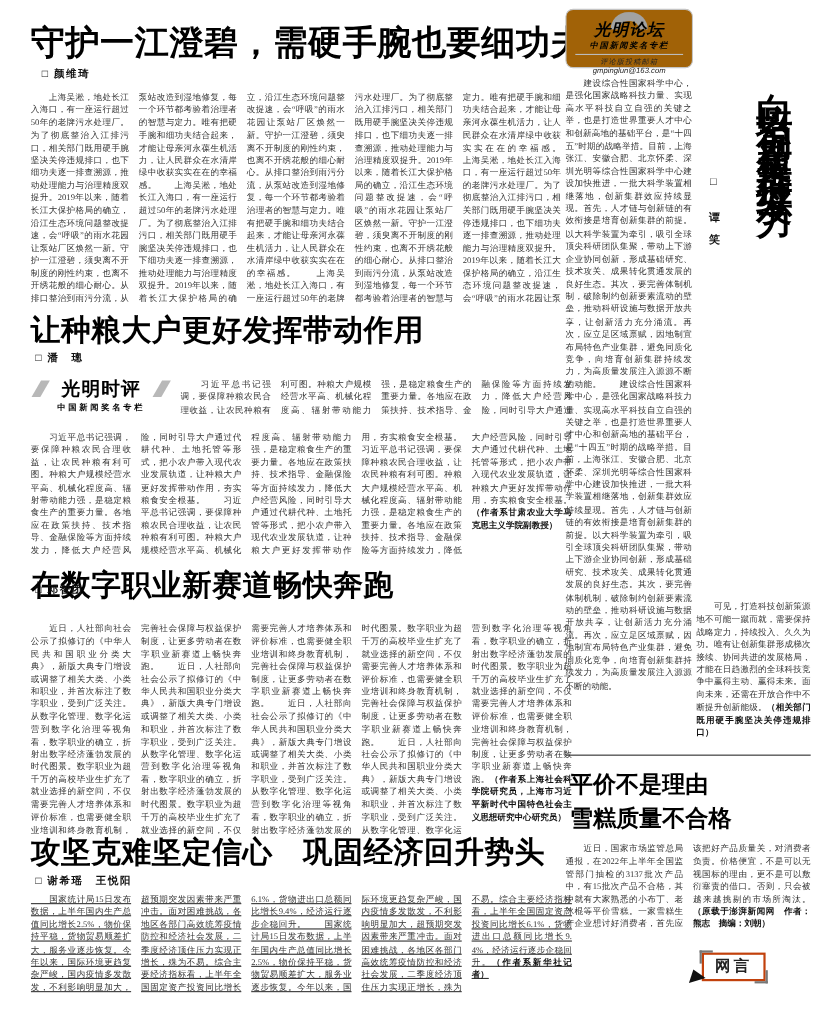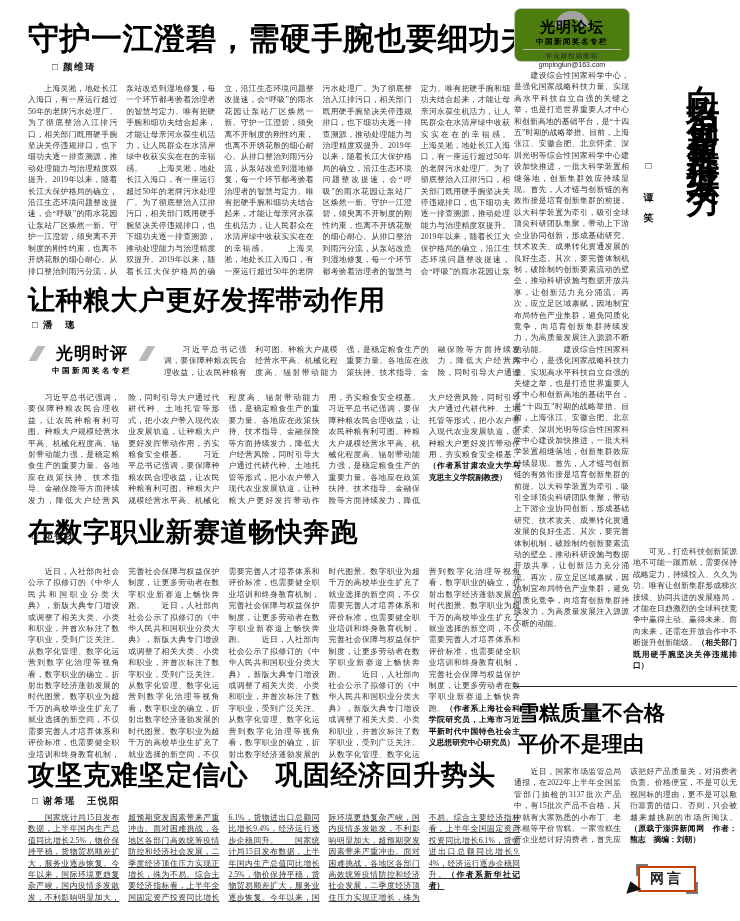--- a/index.html
+++ b/index.html
@@ -10,21 +10,21 @@
   }
   
   .hl{position:absolute;font-weight:900;color:#000;white-space:nowrap;
       font-family:"Liberation Serif","DejaVu Serif",serif;}
   #a1-title{left:28px;top:18px;font-size:31px;letter-spacing:.5px;}
   #a2-title{left:28px;top:282px;font-size:27px;letter-spacing:.5px;}
   #a3-title{left:28px;top:514px;font-size:27px;letter-spacing:.5px;}
   #a4-title{left:28px;top:757px;font-size:27px;letter-spacing:.5px;}
   
   .byline{position:absolute;font-size:9.5px;color:#111;letter-spacing:1.5px;font-weight:600;}
-  #a1-author{left:36px;top:61px;padding-left:16px;}
+  #a1-author{left:22px;top:61px;padding-left:16px;}
   #a2-author{left:32px;top:319px;}
   #a3-author{left:32px;top:530px;}
   #a4-author{left:32px;top:795px;}
   
   .body{
     position:absolute;font-size:7.8px;line-height:11.4px;color:#333;
     text-align:justify;overflow:hidden;word-break:break-all;
   }
   .cols5{column-count:5;column-gap:9px;}
   .cols4{column-count:4;column-gap:9px;}
@@ -32,21 +32,21 @@
   #a1-body{left:28px;top:83px;width:482px;height:196px;}
   #a2-beside{left:164px;top:344px;width:356px;height:44px;}
   #a2-below{left:28px;top:392px;width:492px;height:116px;}
   #a3-body{left:28px;top:566px;width:492px;height:194px;}
   #a4-body{left:28px;top:812px;width:492px;height:103px;text-decoration:underline;}
   .attr{font-weight:bold;color:#111;margin-top:32px;}
   
   #forum-box{
     position:absolute;left:514px;top:8px;width:116px;height:54px;
     border:1px solid #c4c4c4;border-radius:7px;text-align:center;
-    box-sizing:border-box;padding-top:1px;background:#4d7c0f;
+    box-sizing:border-box;padding-top:1px;background:#a16207;font-style:italic;
   }
   .arch{width:34px;height:16px;margin:1px auto -9px;box-sizing:border-box;
         border:8px solid #a2a2a2;border-bottom:none;border-radius:34px 34px 0 0;}
   .fb-title{position:relative;font-size:15px;font-weight:900;color:#000;letter-spacing:1px;}
   .fb-sub{font-size:7.5px;font-weight:900;color:#000;letter-spacing:1.5px;
           border-bottom:1px solid #bbb;padding-bottom:2px;margin:0 8px 2px;}
   .fb-note{font-size:6.5px;color:#222;letter-spacing:1px;}
   .fb-email{font-size:7px;color:#222;font-family:"Liberation Sans","DejaVu Sans",sans-serif;}
   
   #shiping-box{position:absolute;left:28px;top:342px;width:128px;height:40px;text-align:center;}
@@ -124,22 +124,22 @@
     <div class="fb-email">gmpinglun@163.com</div>
   </div>
 
   <div class="body" id="a5-colA"><span>　　建设综合性国家科学中心，是强化国家战略科技力量、实现高水平科技自立自强的关键之举，也是打造世界重要人才中心和创新高地的基础平台，是“十四五”时期的战略举措。目前，上海张江、安徽合肥、北京怀柔、深圳光明等综合性国家科学中心建设加快推进，一批大科学装置相继落地，创新集群效应持续显现。首先，人才链与创新链的有效衔接是培育创新集群的前提。以大科学装置为牵引，吸引全球顶尖科研团队集聚，带动上下游企业协同创新，形成基础研究、技术攻关、成果转化贯通发展的良好生态。其次，要完善体制机制，破除制约创新要素流动的壁垒，推动科研设施与数据开放共享，让创新活力充分涌流。再次，应立足区域禀赋，因地制宜布局特色产业集群，避免同质化竞争，向培育创新集群持续发力，为高质量发展注入源源不断的动能。　　建设综合性国家科学中心，是强化国家战略科技力量、实现高水平科技自立自强的关键之举，也是打造世界重要人才中心和创新高地的基础平台，是“十四五”时期的战略举措。目前，上海张江、安徽合肥、北京怀柔、深圳光明等综合性国家科学中心建设加快推进，一批大科学装置相继落地，创新集群效应持续显现。首先，人才链与创新链的有效衔接是培育创新集群的前提。以大科学装置为牵引，吸引全球顶尖科研团队集聚，带动上下游企业协同创新，形成基础研究、技术攻关、成果转化贯通发展的良好生态。其次，要完善体制机制，破除制约创新要素流动的壁垒，推动科研设施与数据开放共享，让创新活力充分涌流。再次，应立足区域禀赋，因地制宜布局特色产业集群，避免同质化竞争，向培育创新集群持续发力，为高质量发展注入源源不断的动能。</span></div>
   <div id="a5-vtitle">向培育创新集群持续发力</div>
   <div id="a5-vauthor">□ 谭　笑</div>
   <div class="body" id="a5-bottom"><span>　　可见，打造科技创新策源地不可能一蹴而就，需要保持战略定力，持续投入、久久为功。唯有让创新集群形成梯次接续、协同共进的发展格局，才能在日趋激烈的全球科技竞争中赢得主动、赢得未来。面向未来，还需在开放合作中不断提升创新能级。</span><span class="attr">（相关部门既用硬手腕坚决关停违规排口）</span></div>
 
   <div id="rule6"></div>
   <div class="hl" id="a6-title">
+    <div>平价不是理由</div>
     <div>雪糕质量不合格</div>
-    <div>平价不是理由</div>
   </div>
   <div class="body cols2" id="a6-body"><span>　　近日，国家市场监管总局通报，在2022年上半年全国监管部门抽检的3137批次产品中，有15批次产品不合格，其中就有大家熟悉的小布丁、老冰棍等平价雪糕。一家雪糕生产企业想讨好消费者，首先应该把好产品质量关，对消费者负责。价格便宜，不是可以无视国标的理由，更不是可以敷衍塞责的借口。否则，只会被越来越挑剔的市场所淘汰。</span><span class="attr">（原载于澎湃新闻网　作者：熊志　摘编：刘朝）</span></div>
 
   <div id="wangyan">
     <span class="wy-corner-tl"></span>
     <span class="wy-corner-br"></span>
     <span class="cursor"></span>
     <span class="wy-text">网言</span>
   </div>
 

